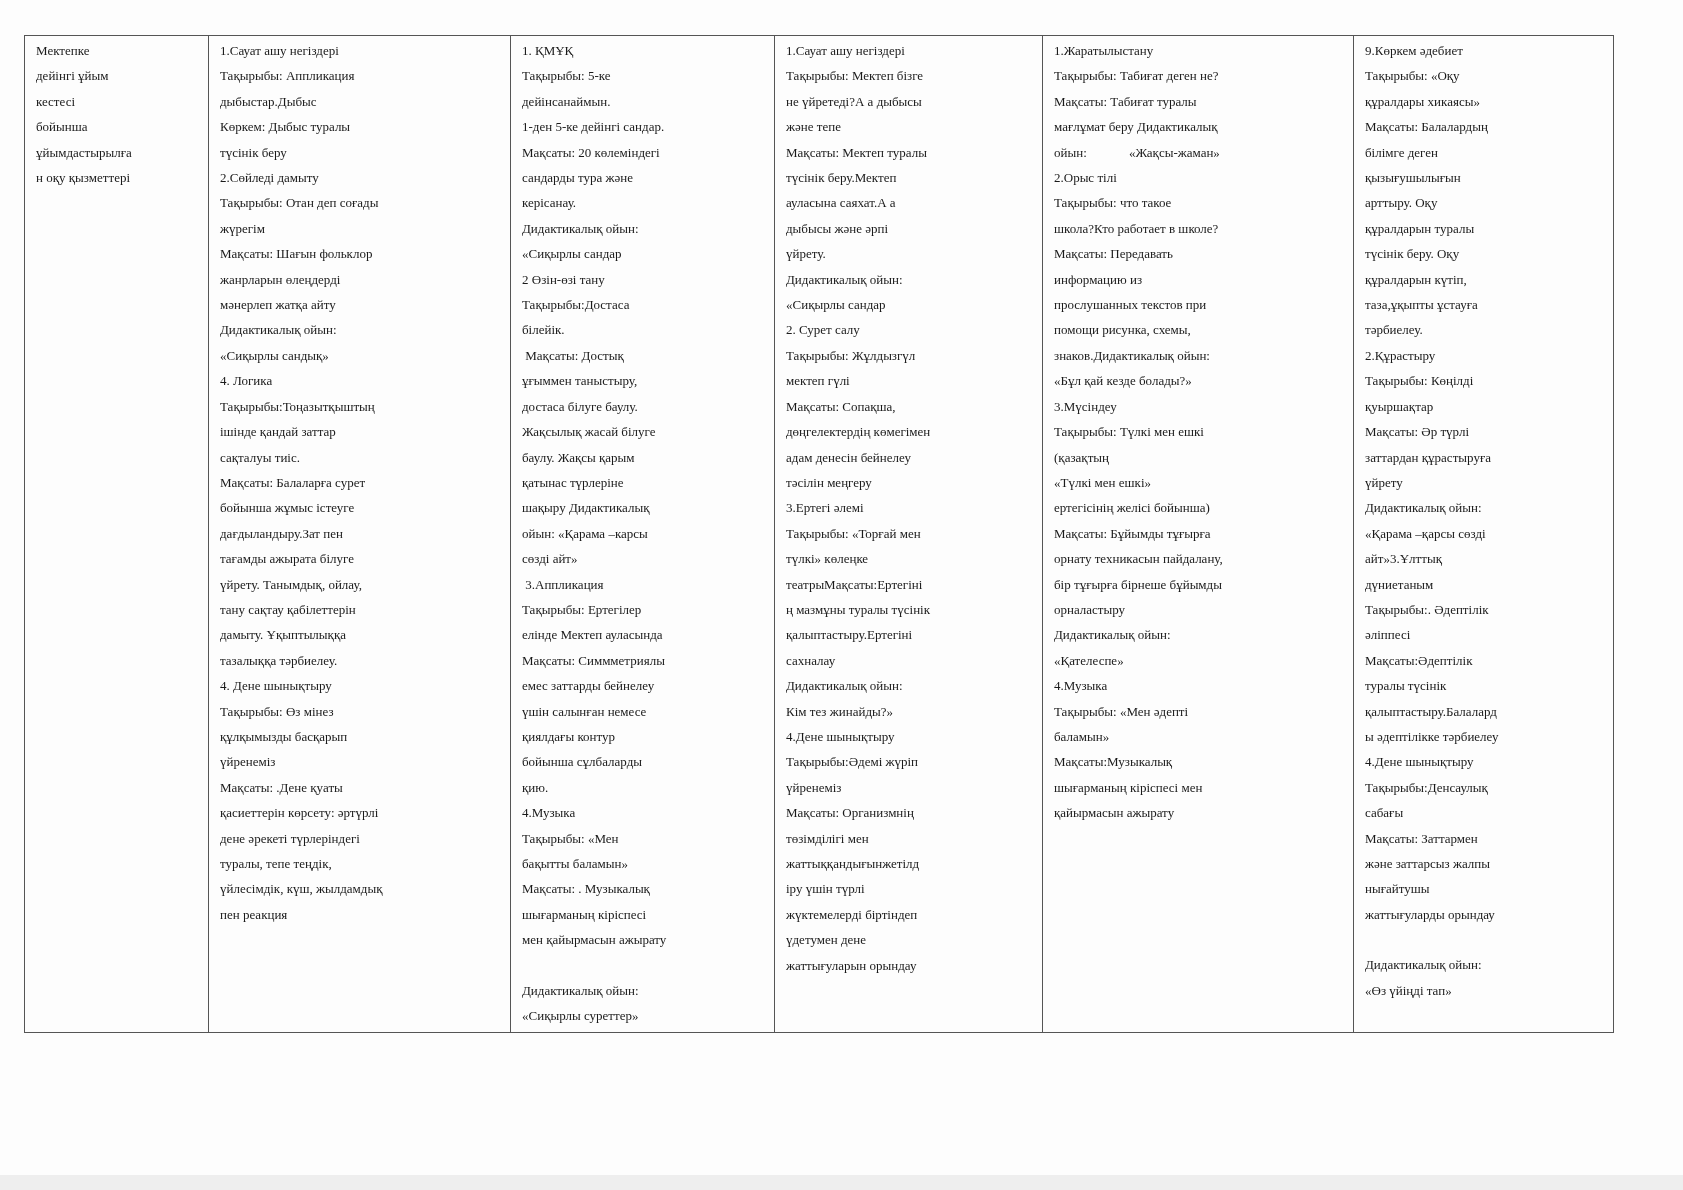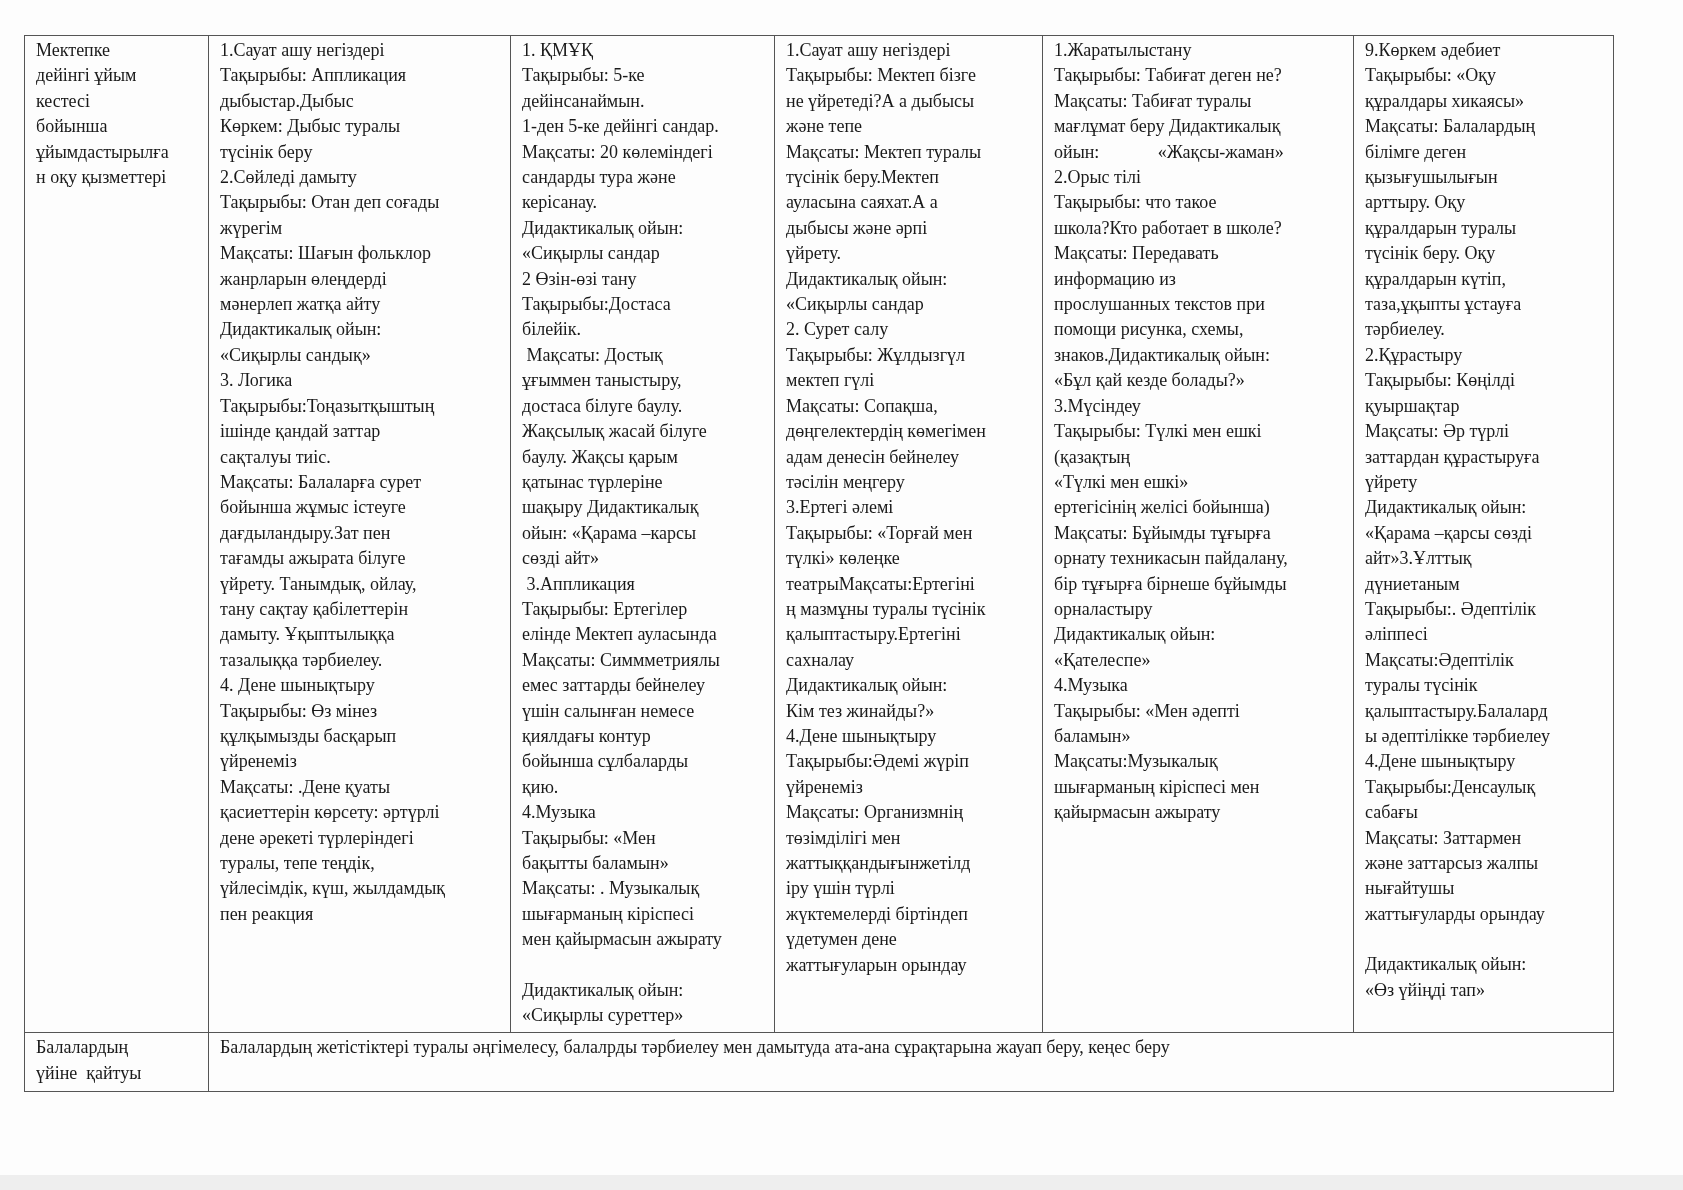--- a/index.html
+++ b/index.html
@@ -16,21 +16,21 @@
   table.plan {
     position: absolute; left: 24px; top: 35px;
     width: 1589px;
     border-collapse: collapse;
     table-layout: fixed;
   }
   table.plan td {
     border: 1.5px solid #555;
     vertical-align: top;
     padding: 2px 10px 4px 11px;
-    font-size: 18px;
+    font-size: 13px;
     line-height: 25.4px;
     margin-left: 39px;
   }
   .row-main td { height: 983px; }
   .row-return td { height: 52px; }
   .line { display: block; white-space: pre-wrap; }
   .spacer { display: block; height: 25px; }
 </style>
 </head>
 <body>
@@ -63,21 +63,21 @@
           <span class="line">Көркем: Дыбыс туралы</span>
           <span class="line">түсінік беру</span>
           <span class="line">2.Сөйледі дамыту</span>
           <span class="line">Тақырыбы: Отан деп соғады</span>
           <span class="line">жүрегім</span>
           <span class="line">Мақсаты: Шағын фольклор</span>
           <span class="line">жанрларын өлеңдерді</span>
           <span class="line">мәнерлеп жатқа айту</span>
           <span class="line">Дидактикалық ойын:</span>
           <span class="line">«Сиқырлы сандық»</span>
-          <span class="line">3. Логика</span>
+          <span class="line">4. Логика</span>
           <span class="line">Тақырыбы:Тоңазытқыштың</span>
           <span class="line">ішінде қандай заттар</span>
           <span class="line">сақталуы тиіс.</span>
           <span class="line">Мақсаты: Балаларға сурет</span>
           <span class="line">бойынша жұмыс істеуге</span>
           <span class="line">дағдыландыру.Зат пен</span>
           <span class="line">тағамды ажырата білуге</span>
           <span class="line">үйрету. Танымдық, ойлау,</span>
           <span class="line">тану сақтау қабілеттерін</span>
           <span class="line">дамыту. Ұқыптылыққа</span>
@@ -240,21 +240,14 @@
           <span class="line">сабағы</span>
           <span class="line">Мақсаты: Заттармен</span>
           <span class="line">және заттарсыз жалпы</span>
           <span class="line">нығайтушы</span>
           <span class="line">жаттығуларды орындау</span>
           <span class="spacer"></span>
           <span class="line">Дидактикалық ойын:</span>
           <span class="line">«Өз үйіңді тап»</span>
         </td>
   </tr>
-  <tr class="row-return">
-    <td>
-          <span class="line">Балалардың</span>
-          <span class="line">үйіне  қайтуы</span>
-        </td>
-    <td colspan="5">Балалардың жетістіктері туралы әңгімелесу, балалрды тәрбиелеу мен дамытуда ата-ана сұрақтарына жауап беру, кеңес беру</td>
-  </tr>
 </tbody>
   </table>
 
 </body></html>

